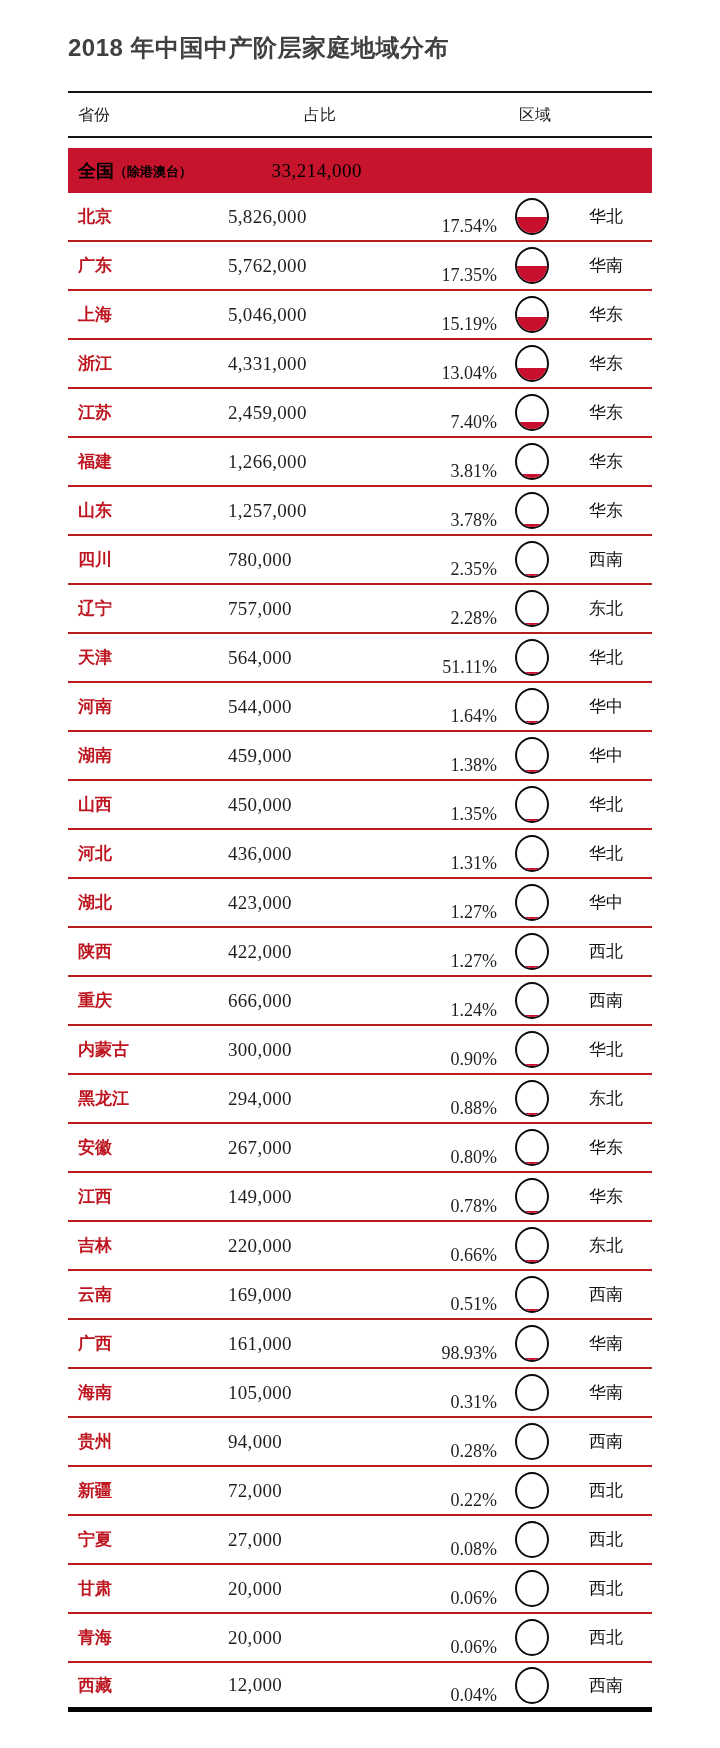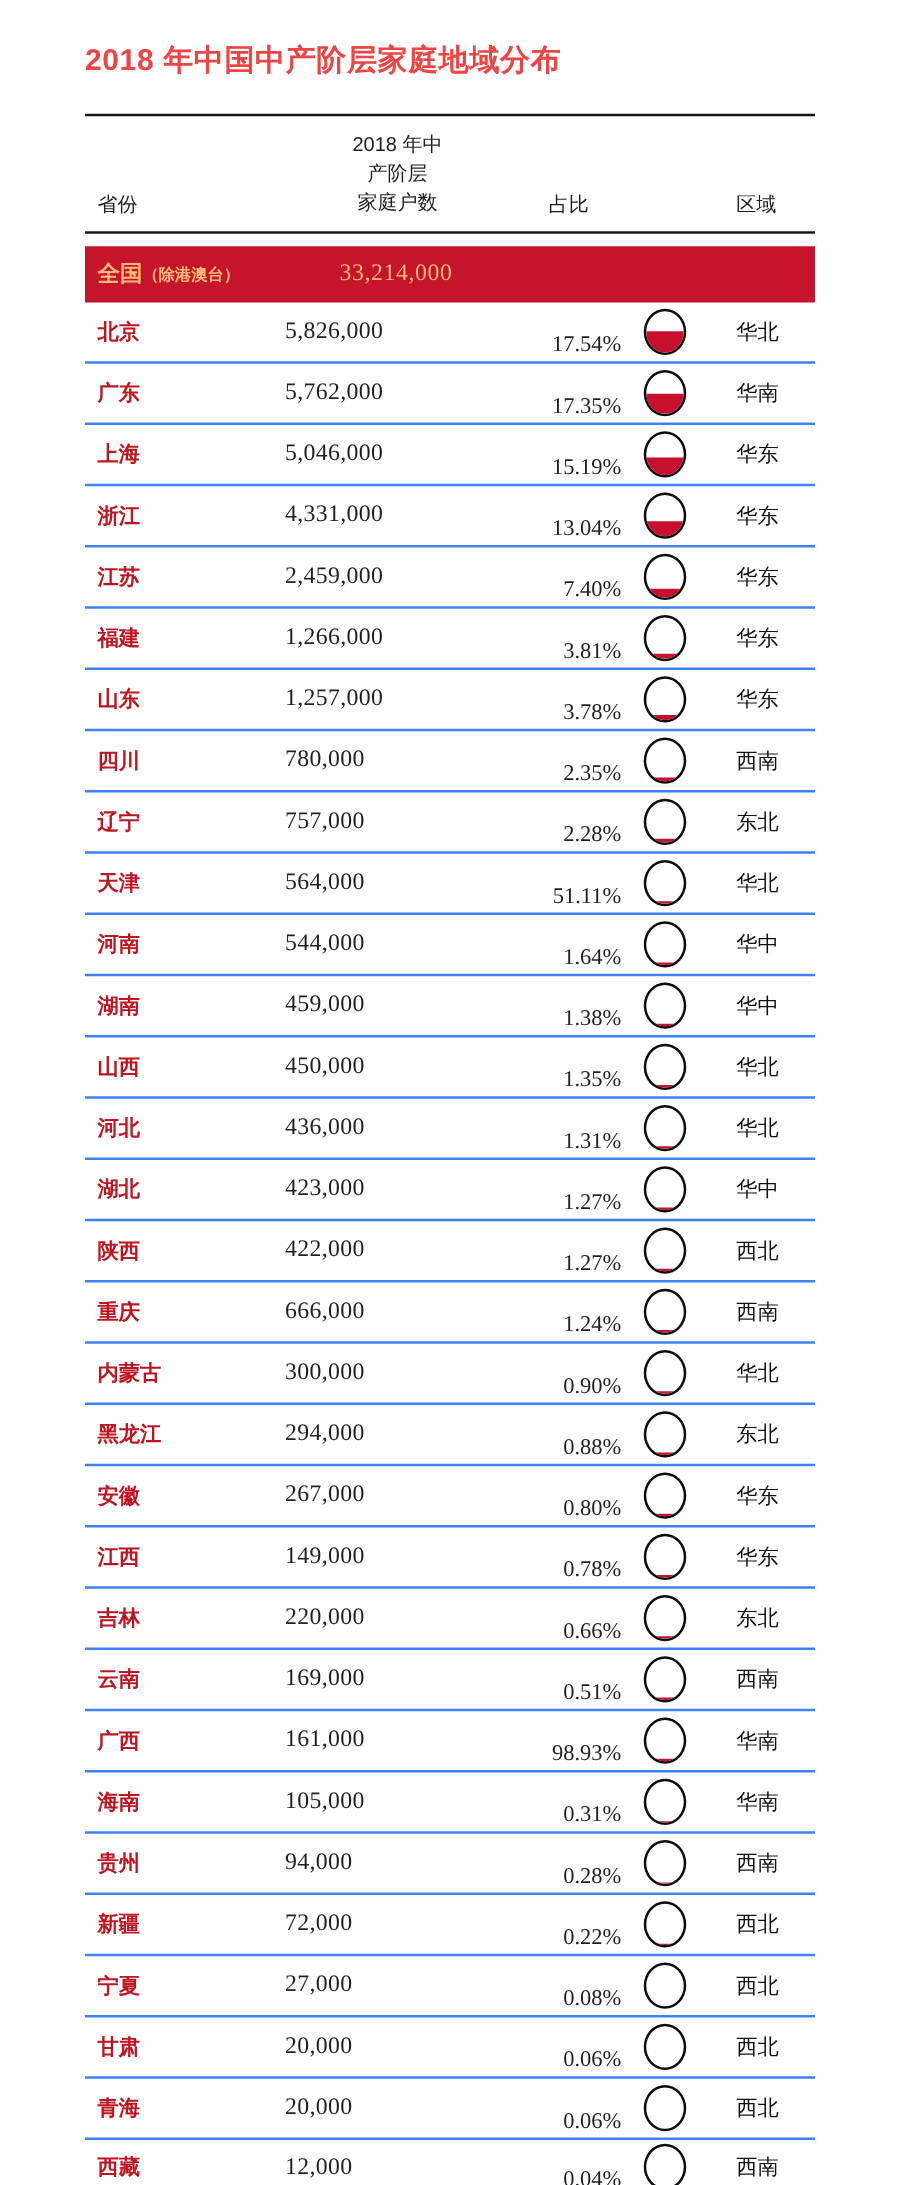--- a/index.html
+++ b/index.html
@@ -16,21 +16,21 @@
     height:1748px;
     background:#ffffff;
     font-family:"Liberation Sans","DejaVu Sans",sans-serif;
     color:var(--text);
     padding:26px 68px 0 68px;
   }
   .page-title{
     font-size:24px;
     font-weight:700;
     letter-spacing:0.5px;
-    color:#ef4444;
+    color:#404040;
     margin:6px 0 0 0;
   }
   .rule-title{
     margin-top:27px;
     border-top:2px solid #141414;
   }
   .grid{
     display:grid;
     grid-template-columns:160px 134px 135px 70px 1fr;
   }
@@ -48,21 +48,21 @@
   .rule-header{
     border-top:2px solid #161616;
   }
   .total-band{
     margin-top:10px;
     height:45px;
     background:var(--band-red);
     display:grid;
     grid-template-columns:160px 134px 1fr;
     align-items:center;
-    color:#fdba74;
+    color:#000000;
   }
   .total-label{
     padding-left:10px;
     white-space:nowrap;
     font-weight:700;
     font-size:18px;
   }
   .total-label .paren{
     font-size:13px;
     font-weight:700;
@@ -71,21 +71,21 @@
   }
   .total-count{
     text-align:right;
     font-family:"Liberation Serif","DejaVu Serif",serif;
     font-size:19px;
     letter-spacing:0.5px;
   }
   .row{
     height:49px;
     align-items:center;
-    border-bottom:2px solid #3b82f6;
+    border-bottom:2px solid #b91c1c;
   }
   .rows .row:last-child{
     border-bottom:5px solid #050505;
   }
   .cell-province{
     padding-left:10px;
     color:var(--province-red);
     font-weight:700;
     font-size:17px;
     white-space:nowrap;
@@ -134,24 +134,20 @@
 </style>
 </head>
 <body>
 
 <h1 class="page-title">2018 年中国中产阶层家庭地域分布</h1>
 
 <div class="rule-title"></div>
 
 <div class="grid header-row">
   <div class="h-province">省份</div>
-  <div class="h-count">
-    <span>2018 年中产阶层</span><br>
-    <span>家庭户数</span>
-  </div>
   <div class="h-share">占比</div>
   <div></div>
   <div class="h-region">区域</div>
 </div>
 
 <div class="rule-header"></div>
 
 <div class="total-band">
   <div class="total-label">
     <span>全国</span><span class="paren">（除港澳台）</span>

